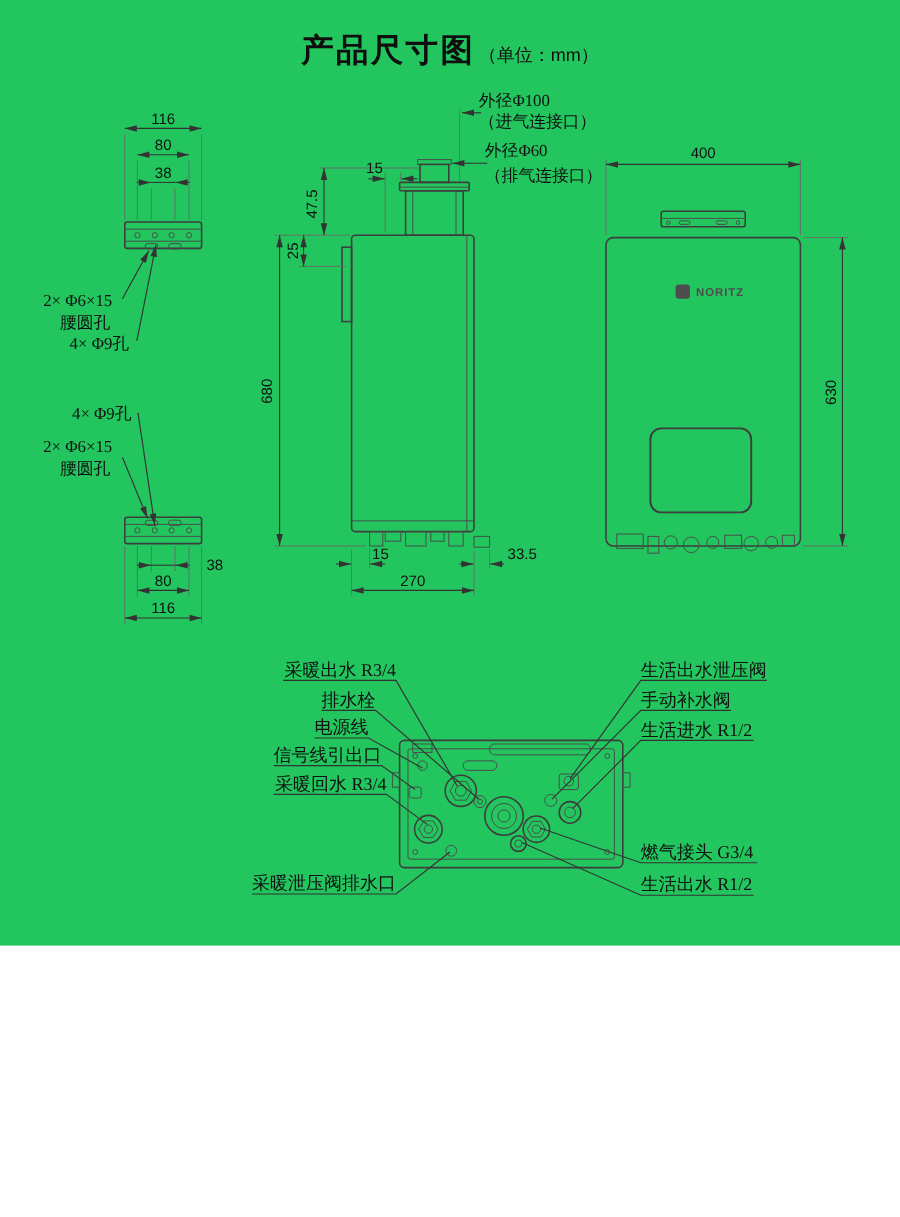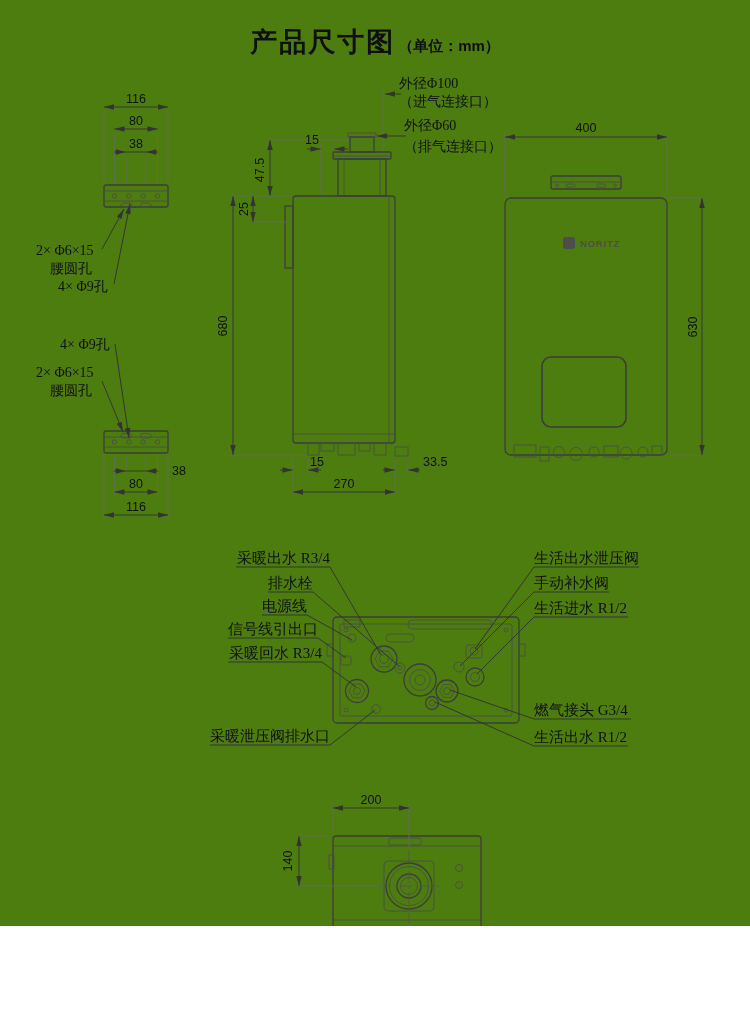--- a/index.html
+++ b/index.html
@@ -1,20 +1,20 @@
 <!DOCTYPE html>
 <html><head>
 <meta charset="utf-8">
 <style>
   html,body{margin:0;padding:0}
   body{width:750px;height:1014px;background:#fff;position:relative;font-family:"Liberation Sans",sans-serif}
-  .page{position:absolute;left:0;top:0;width:750px;height:926px;background:#4d7c0f;overflow:hidden}
+  .page{position:absolute;left:0;top:0;width:750px;height:788px;background:#22c55e;overflow:hidden}
   .title-row{position:absolute;top:24px;left:0;width:100%;display:flex;justify-content:center;align-items:baseline;gap:3px;color:#0f0f0f}
   .title-main{font-size:27px;font-weight:700;letter-spacing:2px}
-  .title-unit{font-size:15px;font-weight:700}
+  .title-unit{font-size:15px;font-weight:400}
   svg.draw{position:absolute;left:0;top:0}
   .ln{fill:none;stroke:#3d3d3d;stroke-width:1.3px}
   .lnthick{fill:none;stroke:#3d3d3d;stroke-width:1.6px}
   .tn{fill:none;stroke:#4a4a4a;stroke-width:.8px}
   .ext{fill:none;stroke:#6a6a6a;stroke-width:.75px}
   .dim{fill:none;stroke:#333;stroke-width:.9px}
   .cal{fill:none;stroke:#333;stroke-width:.95px}
   .cl{fill:none;stroke:#555;stroke-width:.7px;stroke-dasharray:12 3 3 3}
   .dtx{font-family:"Liberation Sans",sans-serif;font-size:12.5px;fill:#111}
   .lbl{font-family:"Liberation Serif","DejaVu Serif",serif;font-size:15px;fill:#111}

